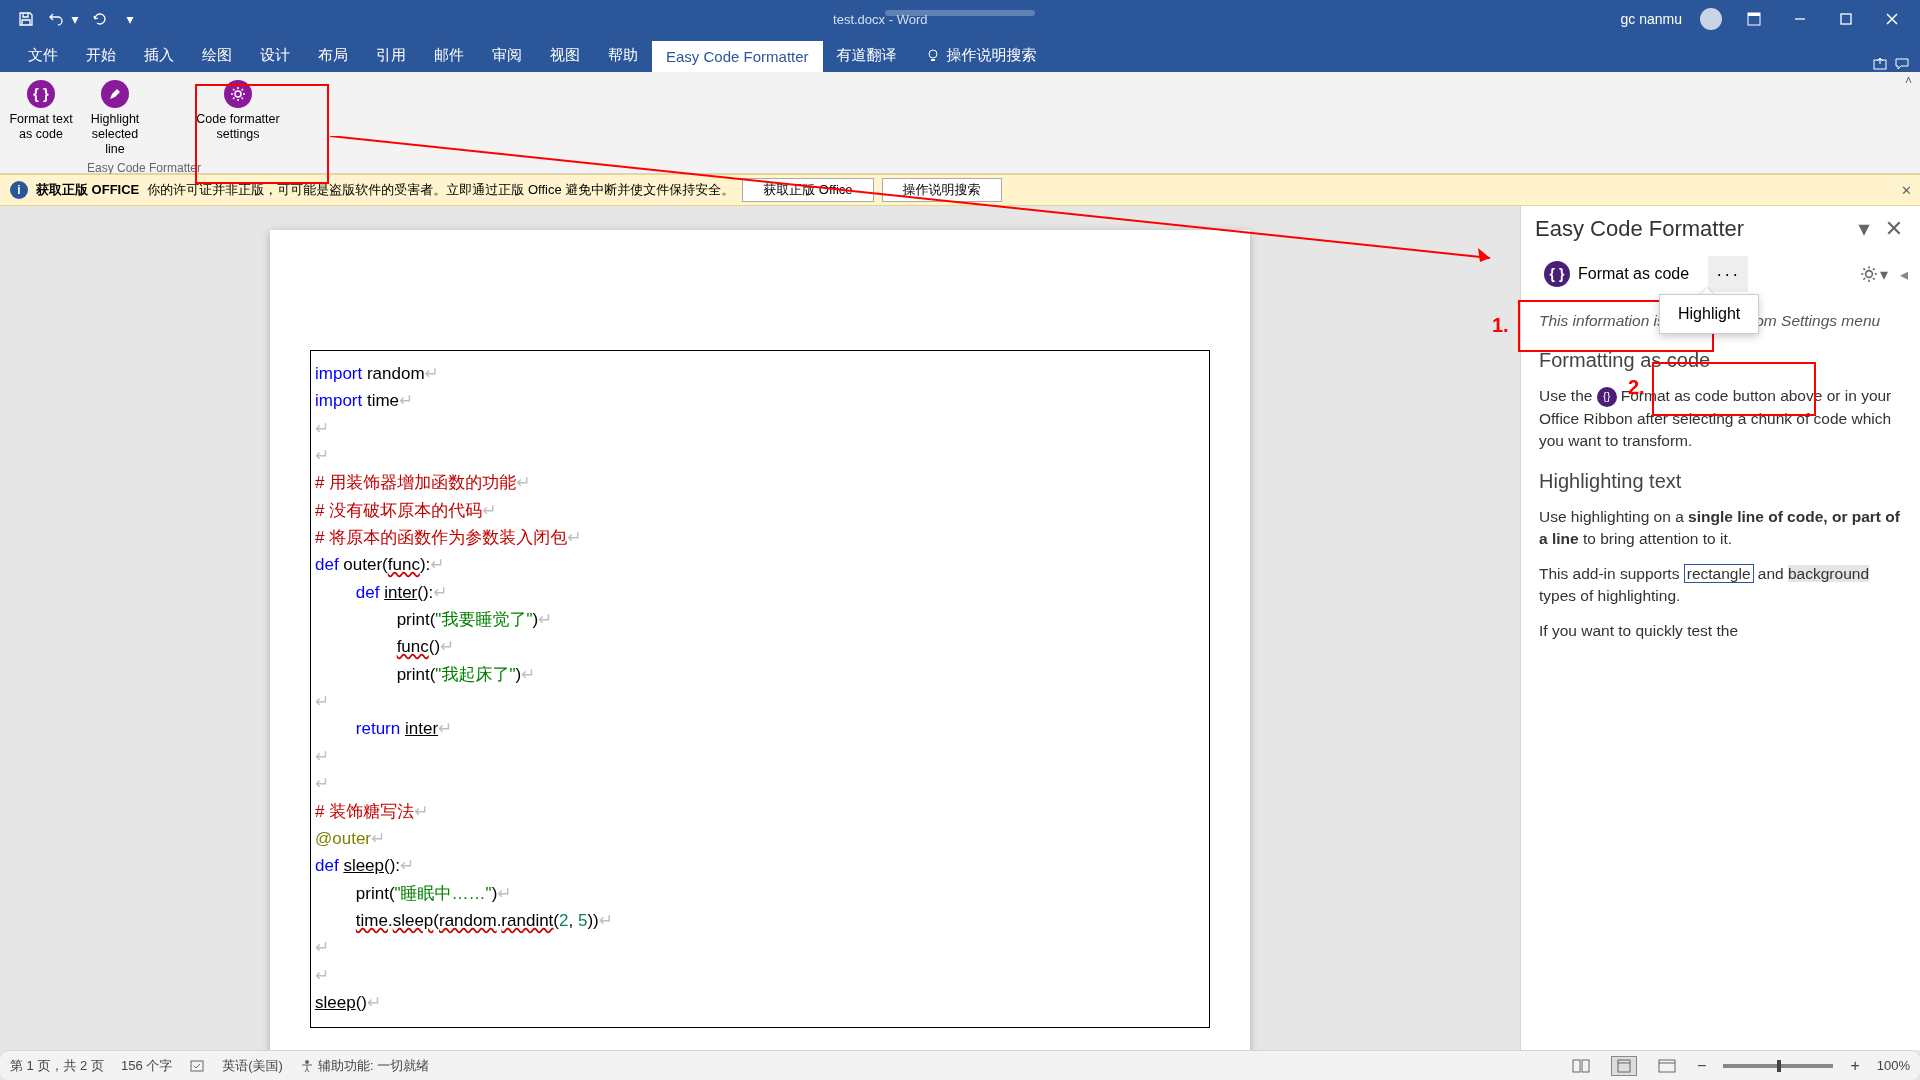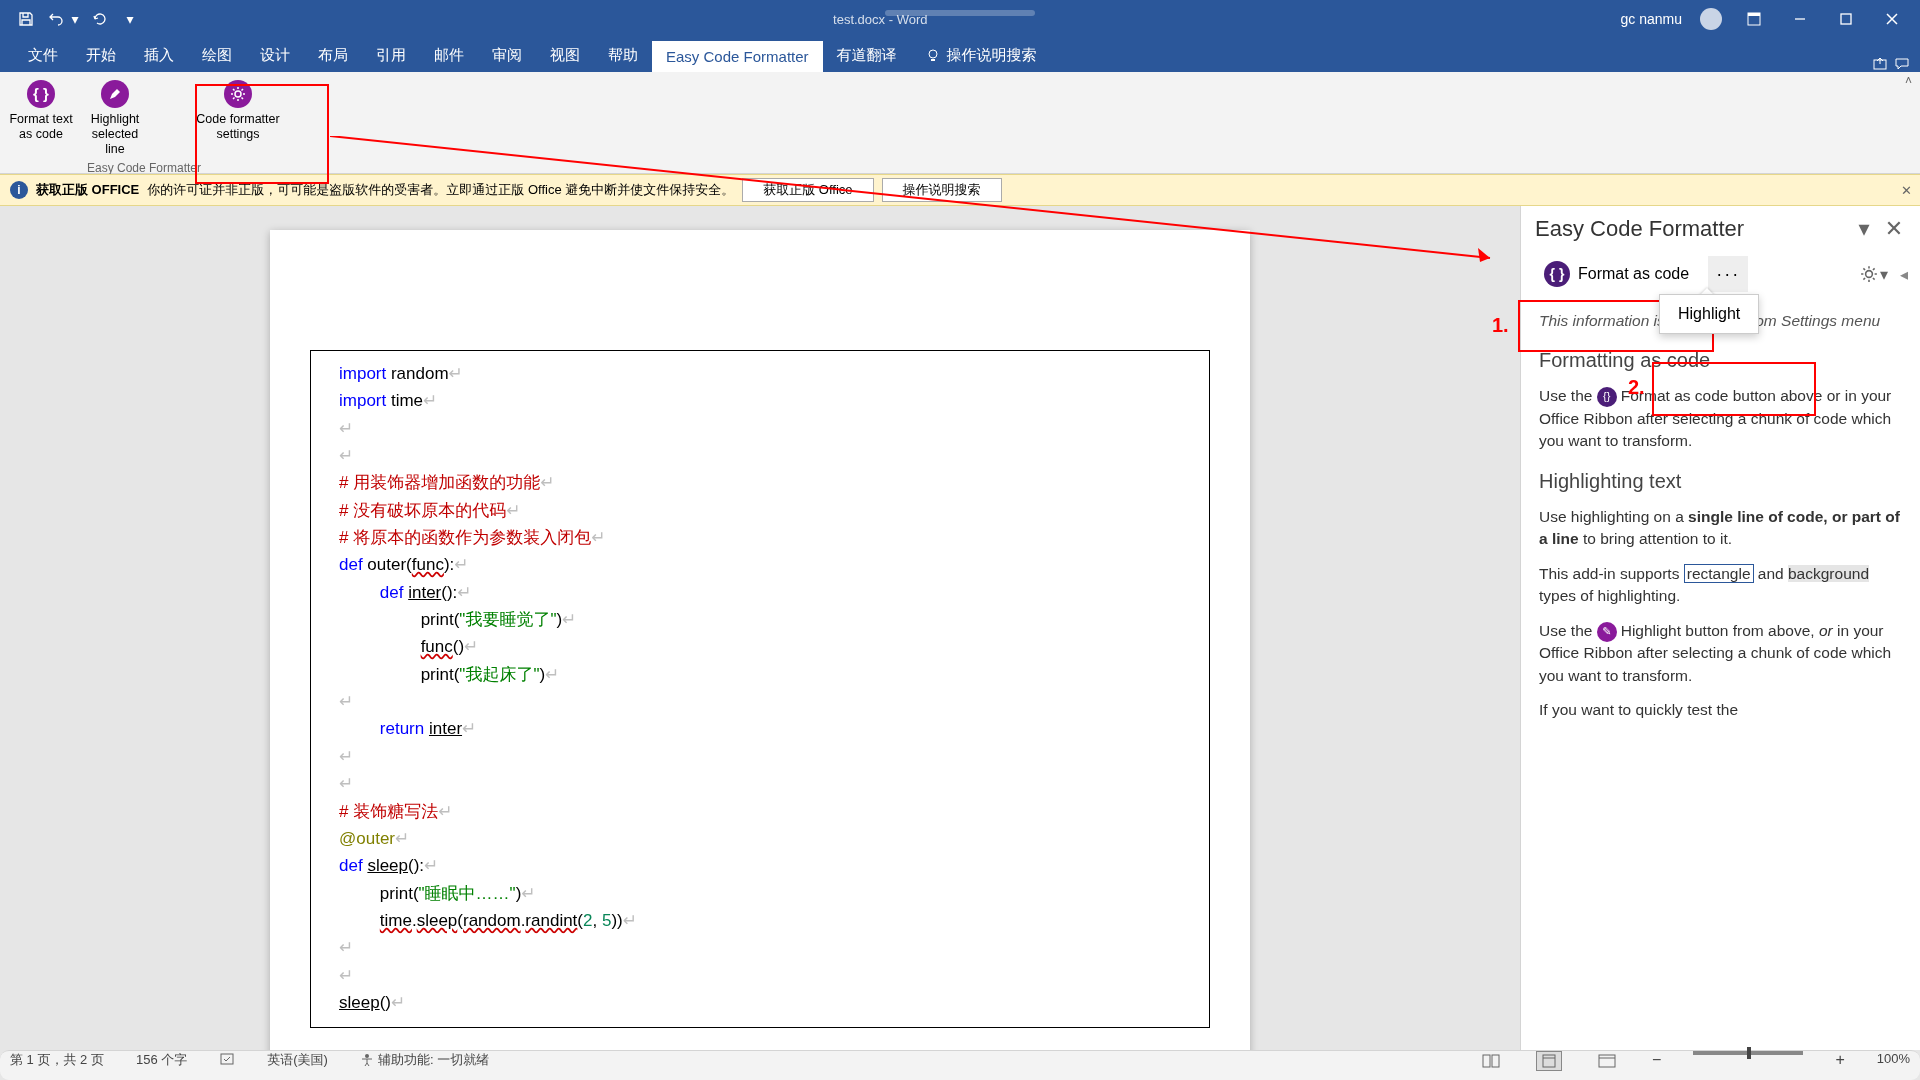--- a/index.html
+++ b/index.html
@@ -39,21 +39,21 @@
 .msgbar { background:#fff4ce; border-top:1px solid #e6d78a; border-bottom:1px solid #e6d78a; height:32px; display:flex; align-items:center; font-size:13px; padding:0 10px; gap:8px; position:relative; }
 .msgbar .info-icon { width:18px; height:18px; border-radius:50%; background:#2b579a; color:#fff; display:inline-flex; align-items:center; justify-content:center; font-size:12px; font-weight:bold; }
 .msgbar .msg-title { font-weight:bold; }
 .msgbar .msg-btn { border:1px solid #ababab; background:#fff; padding:2px 20px; cursor:pointer; font-size:13px; }
 .msgbar .msg-close { position:absolute; right:8px; cursor:pointer; color:#666; }
 
 
 .main-area { position:absolute; top:206px; left:0; right:0; bottom:30px; display:flex; }
 .doc-canvas { flex:1; overflow:auto; background:#e6e6e6; position:relative; }
 .page { width:980px; min-height:1200px; background:#fff; margin:24px auto 40px auto; box-shadow:0 2px 8px rgba(0,0,0,.25); padding:120px 40px 40px 40px; position:relative; }
-.code-box { border:1px solid #000; padding:10px 28px; font-family:"Consolas","Courier New",monospace; font-size:17px; line-height:1.55; color:#000; white-space:pre; }
+.code-box { border:1px solid #000; padding:10px 4px; font-family:"Consolas","Courier New",monospace; font-size:17px; line-height:1.55; color:#000; white-space:pre; }
 .kw { color:#0000ff; }
 .cm { color:#c00000; }
 .str { color:#008000; }
 .num { color:#098658; }
 .at { color:#808000; }
 .underline-wavy { text-decoration: underline wavy #cc0000; }
 .underline { text-decoration: underline; }
 .para-mark { color:#bfbfbf; }
 
 
@@ -72,21 +72,21 @@
 
 .side-body { padding:8px 18px 18px 18px; overflow:auto; font-size:15.5px; color:#333; line-height:1.45; }
 .side-body .italic-note { font-style:italic; color:#555; margin-bottom:14px; }
 .side-body h2 { font-weight:normal; font-size:20px; color:#444; margin:14px 0 10px 0; }
 .inline-icon { width:20px; height:20px; border-radius:50%; background:#4b1e78; color:#fff; display:inline-flex; align-items:center; justify-content:center; font-size:11px; vertical-align:middle; margin-right:4px; }
 .rect-highlight { border:1px solid #2b579a; padding:0 2px; }
 .bg-highlight { background:#e5e5e5; }
 .side-body p { margin-bottom:12px; }
 
 
-.statusbar { position:absolute; bottom:0; left:0; right:0; height:30px; background:#f3f3f3; border-top:1px solid #d4d4d4; display:flex; align-items:flex-start; font-size:13px; color:#444; padding:0 10px; gap:32px;border-radius:9px; }
+.statusbar { position:absolute; bottom:0; left:0; right:0; height:30px; background:#f3f3f3; border-top:1px solid #d4d4d4; display:flex; align-items:center; font-size:13px; color:#444; padding:0 10px; gap:17px;border-radius:9px; }
 .statusbar .spacer { flex:1; }
 .statusbar .view-btn { width:26px; height:20px; display:inline-flex; align-items:center; justify-content:center; cursor:pointer; border:1px solid transparent; }
 .statusbar .view-btn.active { border-color:#888; background:#ddd; }
 .zoom-slider { width:110px; height:4px; background:#888; position:relative; }
 .zoom-slider .thumb { position:absolute; top:-4px; left:54px; width:4px; height:12px; background:#444; }
 
 svg { display:block; }
 </style>
 </head>
 <body>
@@ -280,23 +280,20 @@
       <p>
         <span>Use the </span><span class="inline-icon">{}</span><span>Format as code</span><span> button above or in your Office Ribbon after selecting a chunk of code which you want to transform.</span>
       </p>
       <h2>Highlighting text</h2>
       <p>
         <span>Use highlighting on a </span><b>single line of code, or part of a line</b><span> to bring attention to it.</span>
       </p>
       <p>
         <span>This add-in supports </span><span class="rect-highlight">rectangle</span><span> and </span><span class="bg-highlight">background</span><span> types of highlighting.</span>
       </p>
-      <p>
-        <span>Use the </span><span class="inline-icon" style="background:#8a1a9b;">✎</span><span>Highlight</span><span> button from above, </span><i>or</i><span> in your Office Ribbon after selecting a chunk of code which you want to transform.</span>
-      </p>
       <p>If you want to quickly test the</p>
     </div>
   </div>
 </div>
 
 <div class="red-box" style="left:195px; top:84px; width:134px; height:100px;"></div>
 <svg class="red-arrow" style="left:330px; top:136px; width:1170px; height:130px;">
     <line x1="0" y1="0" x2="1160" y2="122" stroke="#ff0000" stroke-width="2"></line>
     <polygon points="1160,122 1148,112 1150,126" fill="#ff0000"></polygon>
   </svg>

